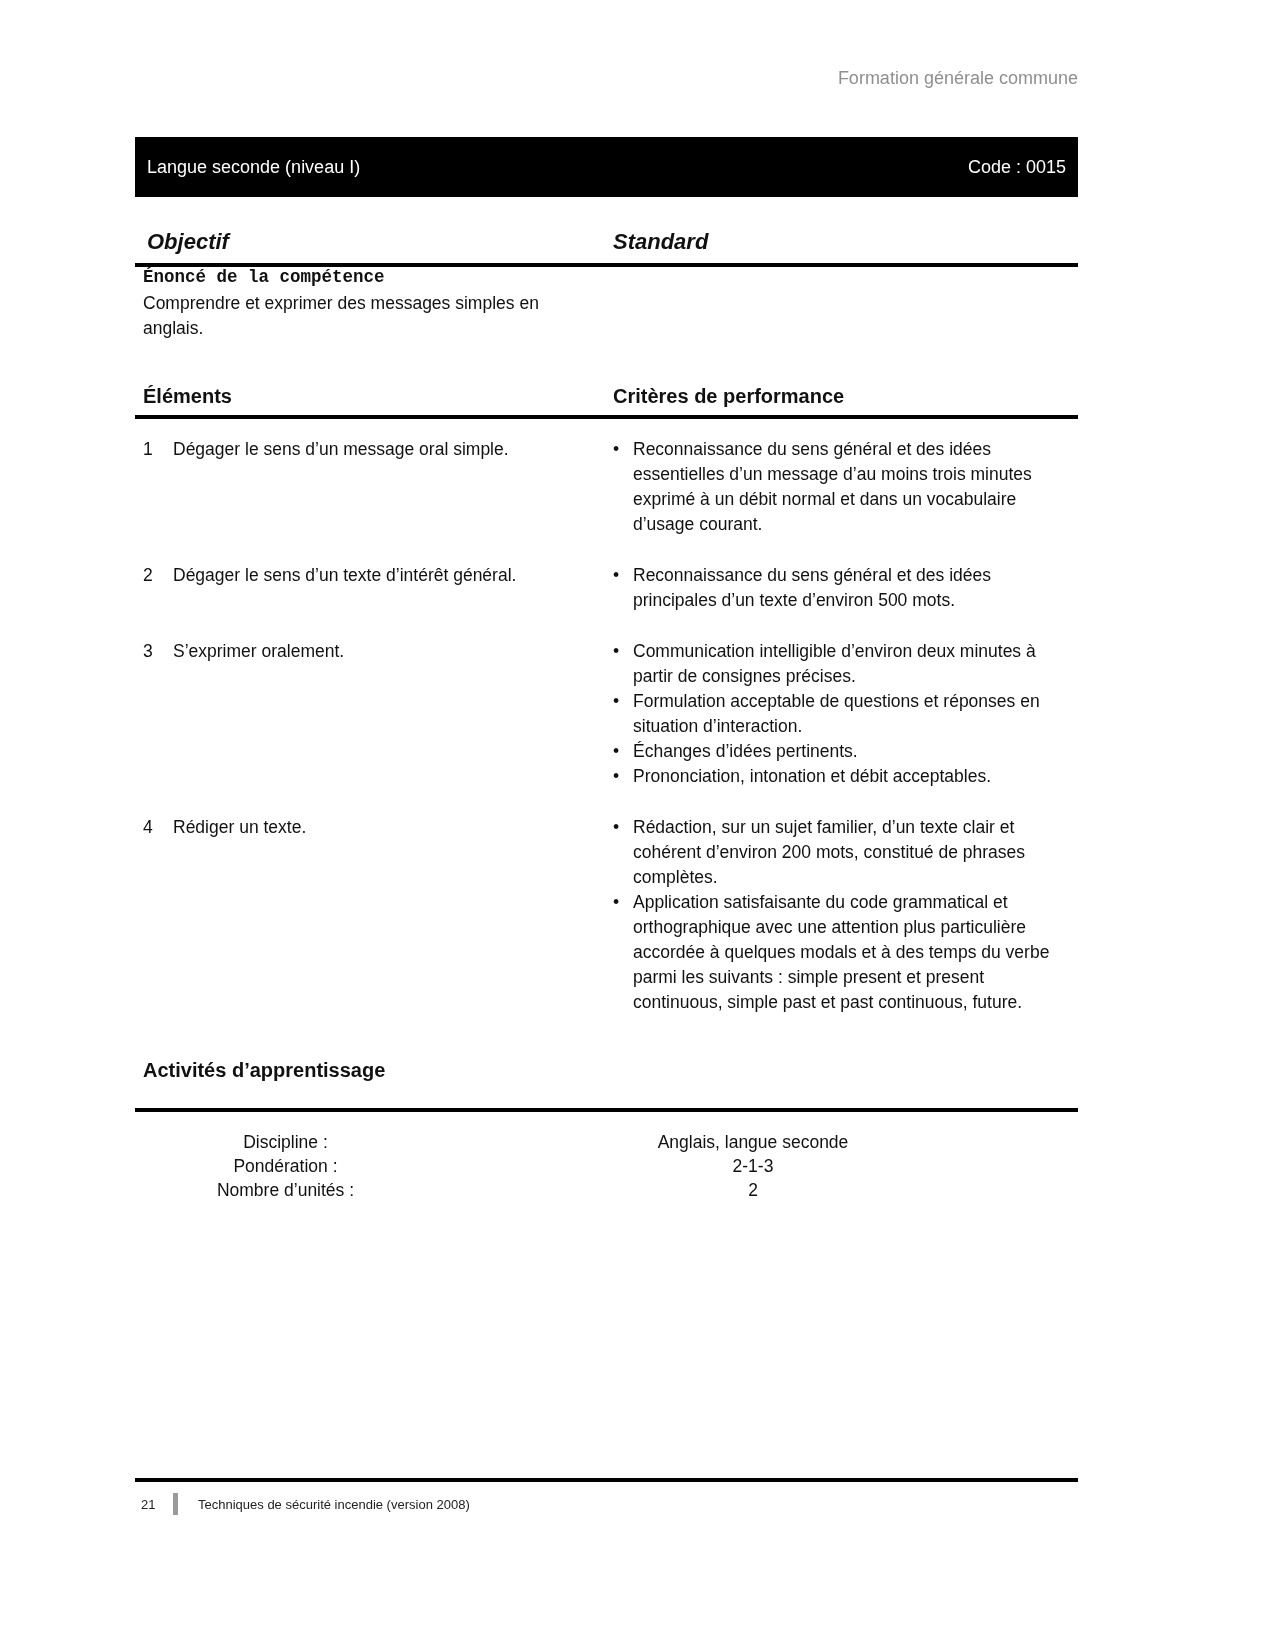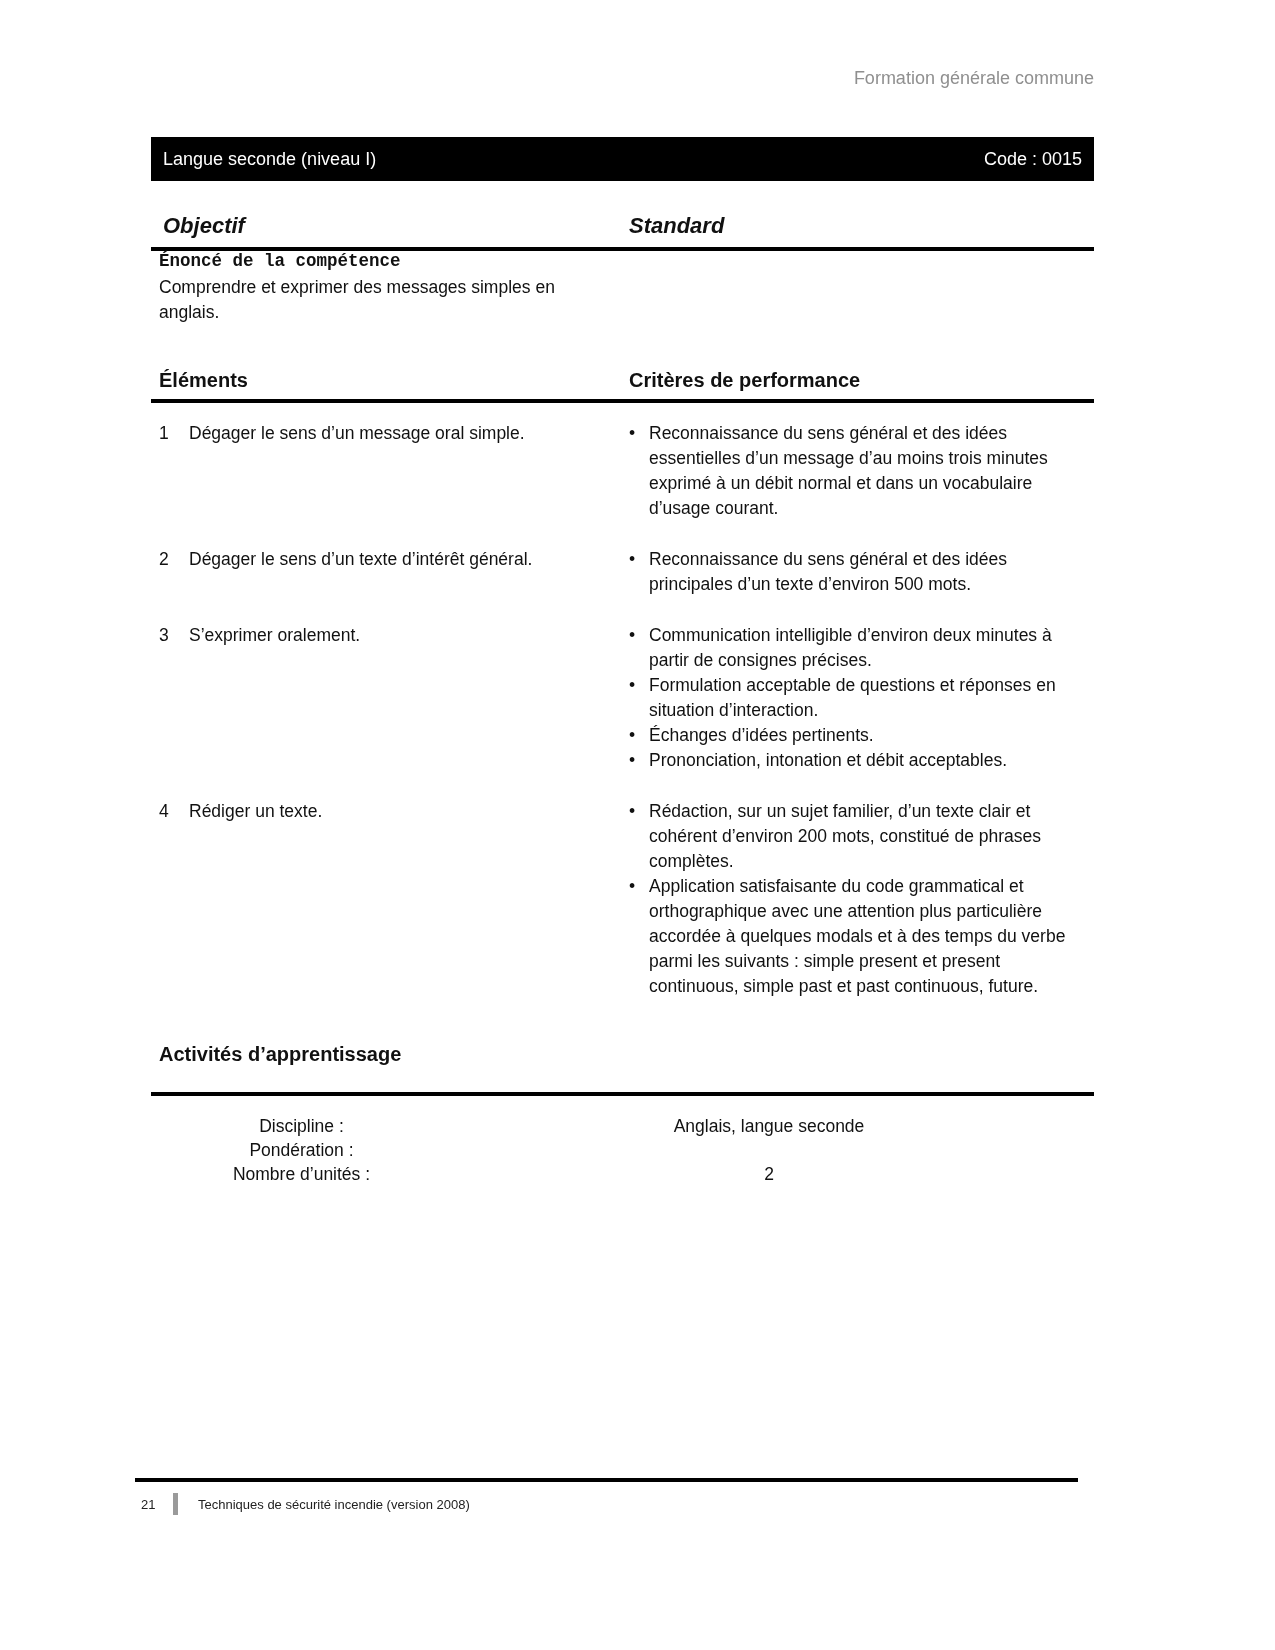--- a/index.html
+++ b/index.html
@@ -1,23 +1,23 @@
 <!DOCTYPE html>
 <html><head>
 <meta charset="utf-8">
 <style>
   * { margin:0; padding:0; box-sizing:border-box; }
   html,body { background:#ffffff; }
   body { font-family:"Liberation Sans","DejaVu Sans",sans-serif; color:#111; }
   .page { position:relative; width:1275px; height:1650px; background:#fff; overflow:hidden; }
-  .content { position:absolute; left:151px; top:0; width:943px; }
+  .content { position:absolute; left:135px; top:0; width:943px; }
 
   .header-right { margin-top:68px; text-align:right; color:#8f8f8f; font-size:18px; }
 
-  .banner { margin-top:48px; height:44px; background:#000; color:#fff;
+  .banner { margin-top:48px; height:60px; background:#000; color:#fff;
             display:flex; justify-content:space-between; align-items:center;
             padding:0 12px; font-size:18px; }
 
   .obj-std { margin-top:32px; display:flex; border-bottom:4px solid #000;
              padding-bottom:8px; font-weight:bold; font-style:italic; font-size:22px; }
   .obj-std .left  { width:478px; padding-left:12px; }
   .obj-std .right { flex:1; }
 
   .section-heading { font-weight:bold; font-size:17.5px; padding-left:8px;font-family:Liberation Mono, monospace; }
 
@@ -152,20 +152,21 @@
 
     <div class="activites-heading">Activités d’apprentissage</div>
 
     <div class="details">
       <div class="detail-row">
         <span class="detail-label">Discipline :</span>
         <span class="detail-value">Anglais, langue seconde</span>
       </div>
       <div class="detail-row">
         <span class="detail-label">Pondération :</span>
+        <span class="detail-value">2-1-3</span>
       </div>
       <div class="detail-row">
         <span class="detail-label">Nombre d’unités :</span>
         <span class="detail-value">2</span>
       </div>
     </div>
 
   </div>
 
   <div class="footer">

